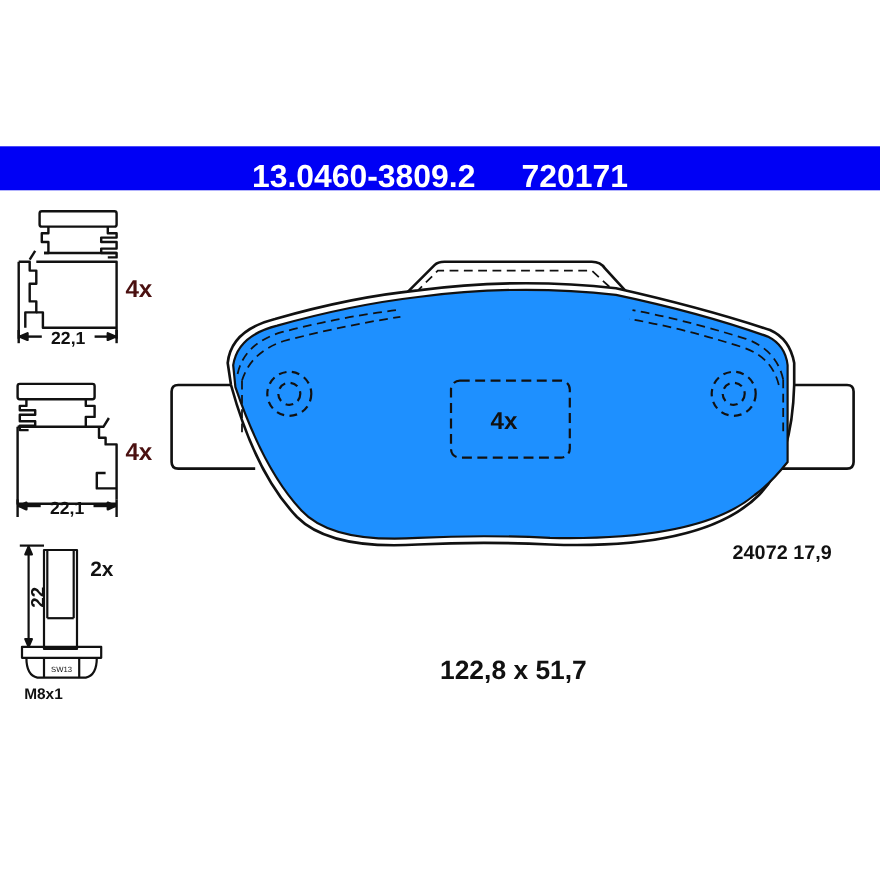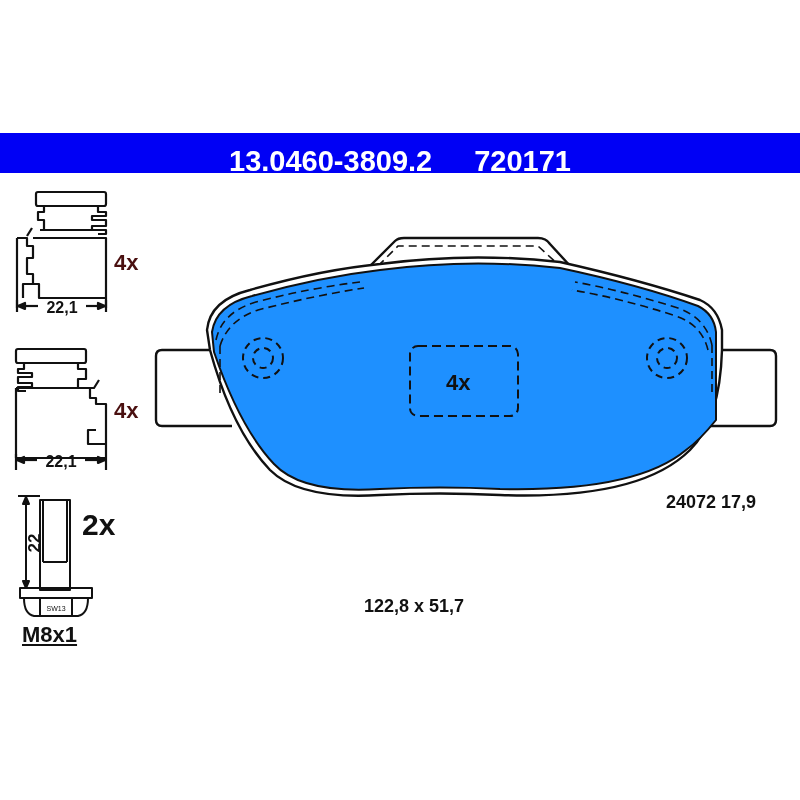--- a/index.html
+++ b/index.html
@@ -102,17 +102,17 @@
       <circle cx="667" cy="358" r="20"></circle>
       <circle cx="667" cy="358" r="10"></circle>
     </g>
 
     <rect x="410" y="346" width="108" height="70" rx="8" fill="none" stroke="#111" stroke-width="2" stroke-dasharray="9,5"></rect>
   </g>
 </svg>
 
 <div class="lbl qty-maroon" style="left:114px;top:250px;">4x</div>
 <div class="lbl qty-maroon" style="left:114px;top:398px;">4x</div>
-<div class="lbl" style="left:82px;top:508px;font-size:30px;">2x</div>
-<div class="lbl" style="left:22px;top:622px;font-size:22px;text-decoration:underline;">M8x1</div>
+<div class="lbl" style="left:82px;top:508px;font-size:19px;">2x</div>
+<div class="lbl" style="left:22px;top:622px;font-size:14px;">M8x1</div>
 <div class="lbl" style="left:446px;top:370px;font-size:22px;">4x</div>
 <div class="lbl" style="left:666px;top:492px;font-size:18px;">24072 17,9</div>
-<div class="lbl" style="left:364px;top:596px;font-size:18px;">122,8 x 51,7</div>
+<div class="lbl" style="left:400px;top:596px;font-size:24px;">122,8 x 51,7</div>
 
 </body></html>

